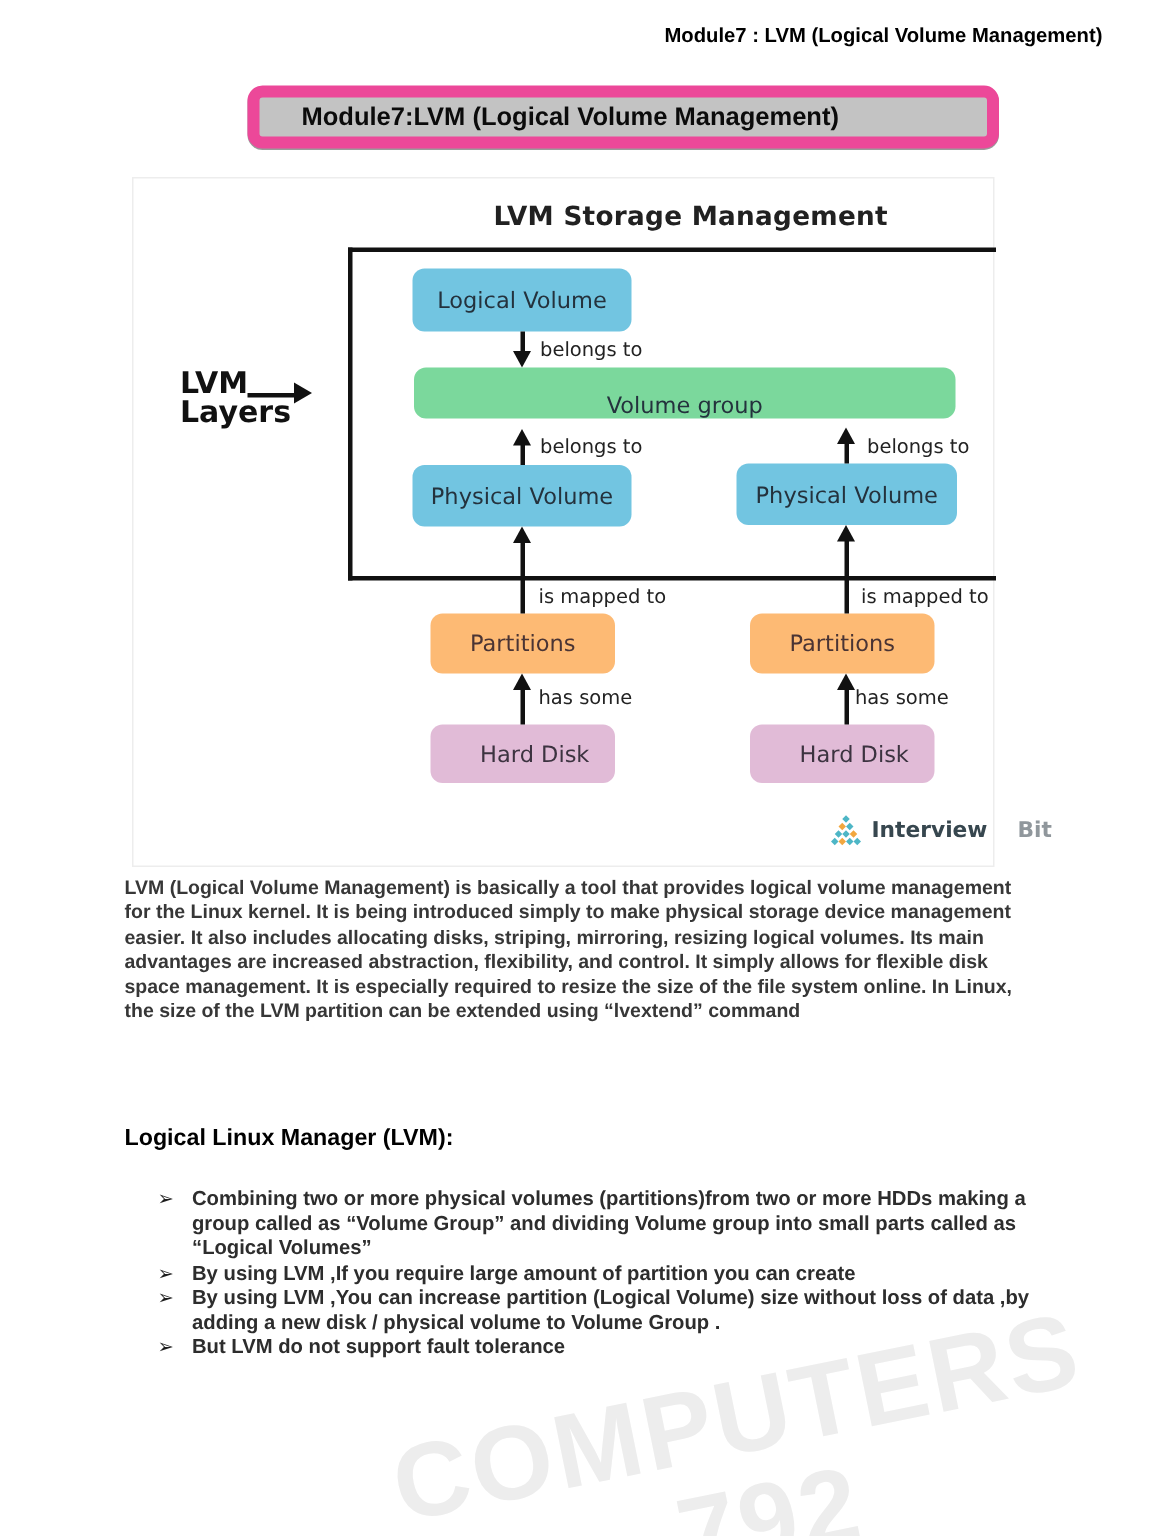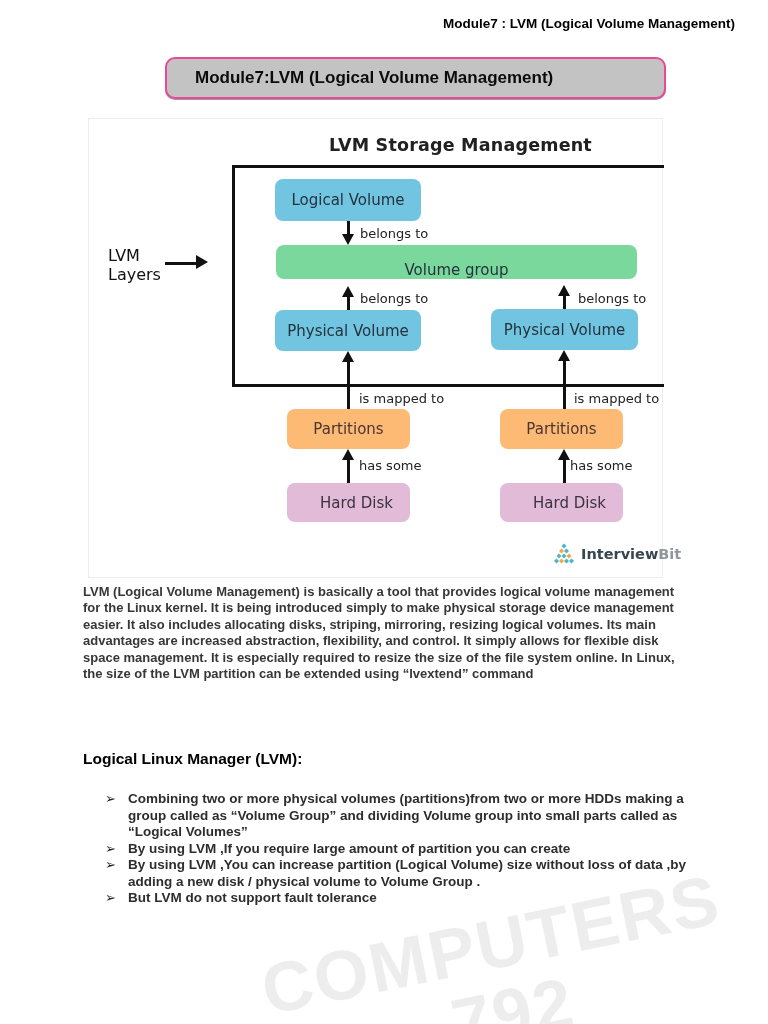--- a/index.html
+++ b/index.html
@@ -10,21 +10,21 @@
     font-family:"Liberation Sans", sans-serif; color:#222;
   }
   
   .hdr {
     position:absolute; top:16px; right:33px;
     font-size:13.5px; font-weight:700; color:#000;
   }
   
   .title-box {
     position:absolute; left:165px; top:57px; width:501px; height:42px;
-    background:#c3c3c3; border:2px solid #ec4899; border-radius:10px;
+    background:#c3c3c3; border:8px solid #ec4899; border-radius:10px;
     display:flex; align-items:center; padding-left:28px;
     box-shadow:0 1px 0 #9a9a9a;
   }
   .title-box span { font-size:17px; font-weight:700; color:#0b0b0b; }
 
   
   .diagram {
     position:absolute; left:88px; top:118px; width:575px; height:460px;
     background:#fff; border:1px solid #ededed;
     font-family:"DejaVu Sans", sans-serif;
@@ -42,27 +42,27 @@
   .varrow { position:absolute; width:3px; background:#111; }
   .varrow.head-up::before {
     content:""; position:absolute; top:-10px; left:-5px;
     border-left:6.5px solid transparent; border-right:6.5px solid transparent; border-bottom:11px solid #111;
   }
   .varrow.head-down::after {
     content:""; position:absolute; bottom:-10px; left:-5px;
     border-left:6.5px solid transparent; border-right:6.5px solid transparent; border-top:11px solid #111;
   }
   .edge-label { position:absolute; font-size:13px; color:#222; white-space:nowrap; }
-  .layers { position:absolute; left:19px; top:127px; font-size:16px; font-weight:400; color:#111; line-height:19px; }
+  .layers { position:absolute; left:31px; top:127px; font-size:20px; font-weight:700; color:#111; line-height:19px; }
   .harrow-line { position:absolute; left:76px; top:143px; width:31px; height:3px; background:#111; }
   .harrow-head { position:absolute; left:107px; top:136px; width:0; height:0;
     border-top:7.5px solid transparent; border-bottom:7.5px solid transparent; border-left:12px solid #111; }
   .logo { position:absolute; left:462px; top:424px; display:flex; align-items:center; gap:4px; }
   .logo-text { font-size:14.5px; font-weight:700; color:#37474f; }
-  .logo-text .lite { color:#90979c; font-weight:700; }
+  .logo-text .lite { color:#90979c; font-weight:700;margin-left:20px; }
 
   
   .para {
     position:absolute; left:83px; top:584px; width:608px;
     font-size:13px; font-weight:700; color:#373737; line-height:16.4px;
   }
   .section-h { position:absolute; left:83px; top:750px; font-size:15.5px; font-weight:700; color:#000; }
   .bullets { position:absolute; left:105px; top:791px; width:585px; list-style:none; }
   .bullets li { display:flex; font-size:13.5px; font-weight:700; color:#2d2d2d; line-height:16.5px; }
   .bullets .glyph { width:23px; flex:0 0 23px; font-weight:400; font-size:13px; color:#1d1d1d; }

